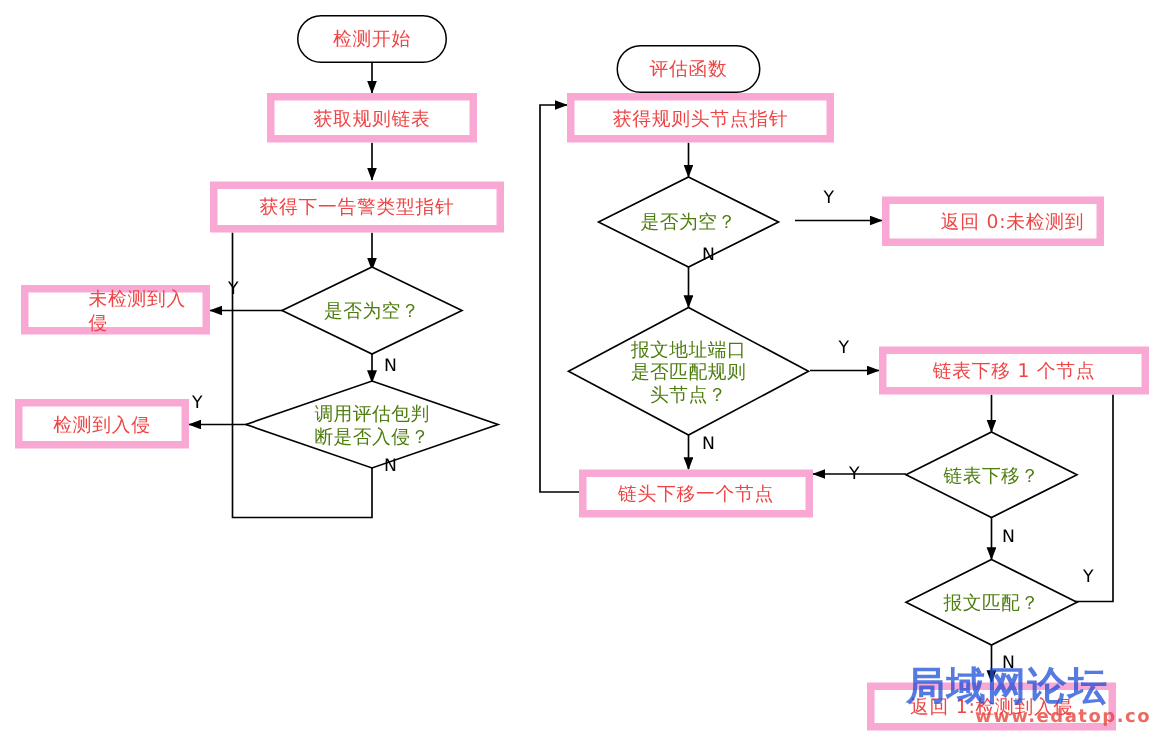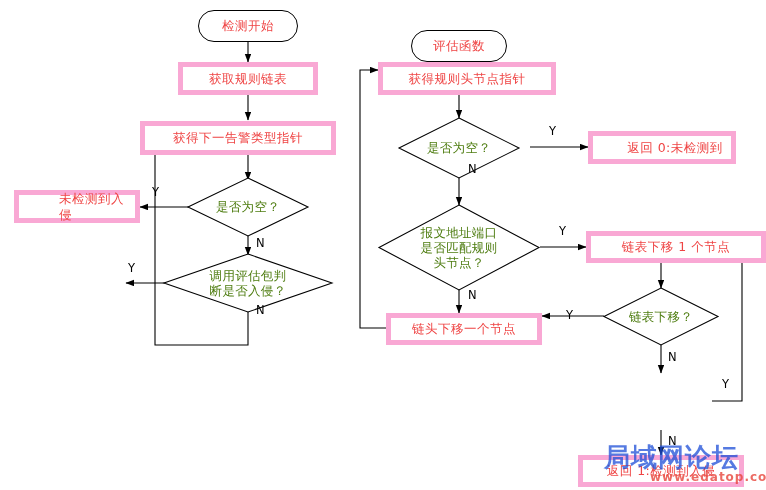--- a/index.html
+++ b/index.html
@@ -167,20 +167,21 @@
   <div class="node rect" style="left:14px; top:190px; width:126px; height:33px;padding-left:40px;">未检测到入侵</div>
 
   <div class="diamond-wrap" style="left:164px; top:254px; width:168px; height:58px;">
     <svg width="168" height="58" viewBox="0 0 168 58" xmlns="http://www.w3.org/2000/svg">
       <polygon points="84,0 168,29 84,58 0,29" fill="#ffffff" stroke="#000000" stroke-width="1.1"></polygon>
     </svg>
     <div class="diamond-label">调用评估包判
 断是否入侵？</div>
   </div>
 
+  <div class="node rect" style="left:10px; top:266px; width:116px; height:33px;">检测到入侵</div>
 
   <div class="node stadium" style="left:411px; top:10px; width:96px; height:32px;margin-top:20px;">评估函数</div>
 
   <div class="node rect" style="left:378px; top:62px; width:178px; height:33px;">获得规则头节点指针</div>
 
   <div class="diamond-wrap" style="left:399px; top:118px; width:120px; height:60px;">
     <svg width="120" height="60" viewBox="0 0 120 60" xmlns="http://www.w3.org/2000/svg">
       <polygon points="60,0 120,30 60,60 0,30" fill="#ffffff" stroke="#000000" stroke-width="1.1"></polygon>
     </svg>
     <div class="diamond-label">是否为空？</div>
@@ -201,20 +202,26 @@
 
   <div class="node rect" style="left:386px; top:313px; width:156px; height:32px;">链头下移一个节点</div>
 
   <div class="diamond-wrap" style="left:604px; top:288px; width:114px; height:57px;">
     <svg width="114" height="57" viewBox="0 0 114 57" xmlns="http://www.w3.org/2000/svg">
       <polygon points="57,0 114,28.5 57,57 0,28.5" fill="#ffffff" stroke="#000000" stroke-width="1.1"></polygon>
     </svg>
     <div class="diamond-label">链表下移？</div>
   </div>
 
+  <div class="diamond-wrap" style="left:604px; top:373px; width:114px; height:57px;">
+    <svg width="114" height="57" viewBox="0 0 114 57" xmlns="http://www.w3.org/2000/svg">
+      <polygon points="57,0 114,28.5 57,57 0,28.5" fill="#ffffff" stroke="#000000" stroke-width="1.1"></polygon>
+    </svg>
+    <div class="diamond-label">报文匹配？</div>
+  </div>
 
   <div class="node rect" style="left:578px; top:455px; width:166px; height:32px;">返回 1:检测到入侵</div>
 
   <div class="edge-label" style="left:152px; top:185px;">Y</div>
   <div class="edge-label" style="left:256px; top:236px;">N</div>
   <div class="edge-label" style="left:128px; top:261px;">Y</div>
   <div class="edge-label" style="left:256px; top:303px;">N</div>
   <div class="edge-label" style="left:549px; top:124px;">Y</div>
   <div class="edge-label" style="left:468px; top:162px;">N</div>
   <div class="edge-label" style="left:559px; top:224px;">Y</div>

